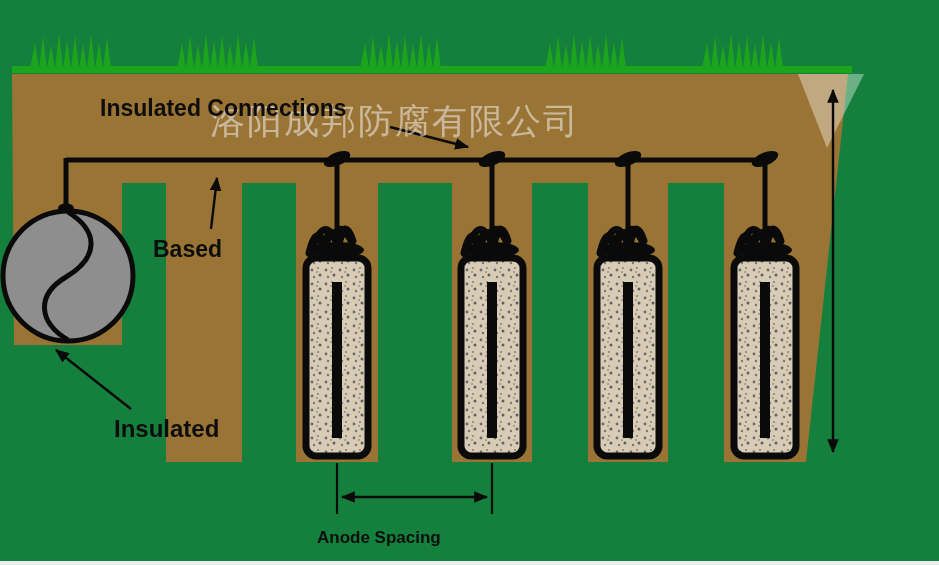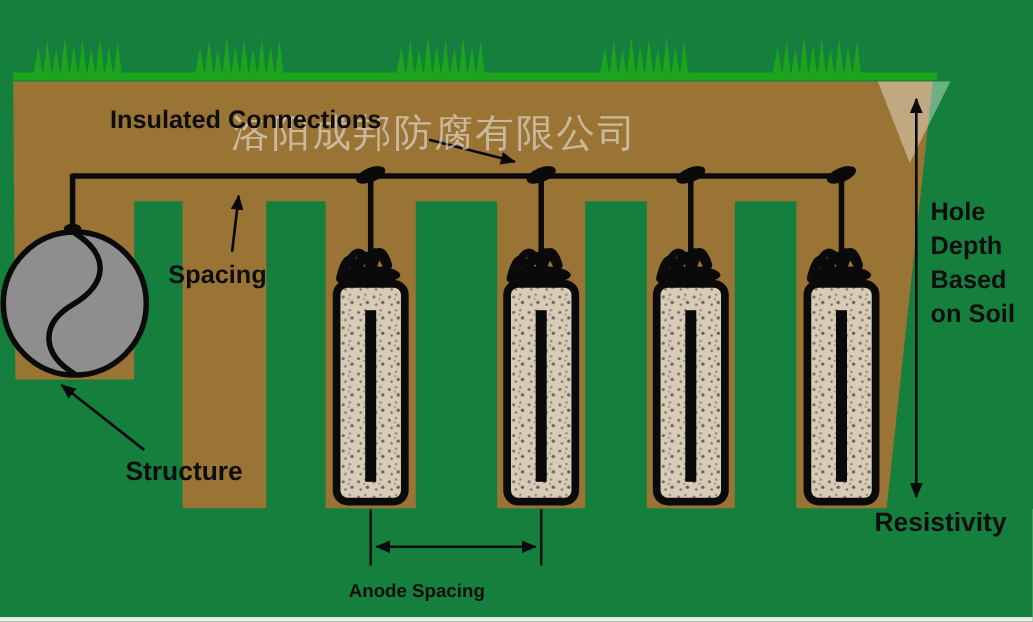--- a/index.html
+++ b/index.html
@@ -113,30 +113,23 @@
       <line x1="492" y1="463" x2="492" y2="514" stroke="#0A0A0A" stroke-width="2.2"></line>
       <line x1="342" y1="497" x2="487" y2="497" stroke="#0A0A0A" stroke-width="2.4" marker-start="url(#ah-start)" marker-end="url(#ah-end)"></line>
     </g>
   </svg>
 
   <div id="watermark" class="lbl">洛阳成邦防腐有限公司</div>
 
   <div class="lbl" style="left:100px;top:95px;font-size:23px;">Insulated Connections</div>
 
   <div class="lbl" style="left:153px;top:234px;font-size:23px;line-height:31px;">
-    <div>Spacing</div>
+    <div>Based</div>
   </div>
 
-  <div class="lbl" style="left:114px;top:415px;font-size:24px;">Structure</div>
+  <div class="lbl" style="left:114px;top:415px;font-size:24px;">Insulated</div>
 
-  <div class="lbl" style="left:846px;top:177px;font-size:23px;line-height:31px;">
-    <div>Hole</div>
-    <div>Depth</div>
-    <div>Based</div>
-    <div>on Soil</div>
-  </div>
 
-  <div class="lbl" style="left:795px;top:462px;font-size:24px;">Resistivity</div>
 
   <div class="lbl" style="left:317px;top:528px;font-size:17px;">Anode Spacing</div>
 
   <div class="bottom-edge"></div>
 </div>
 
 </body></html>

